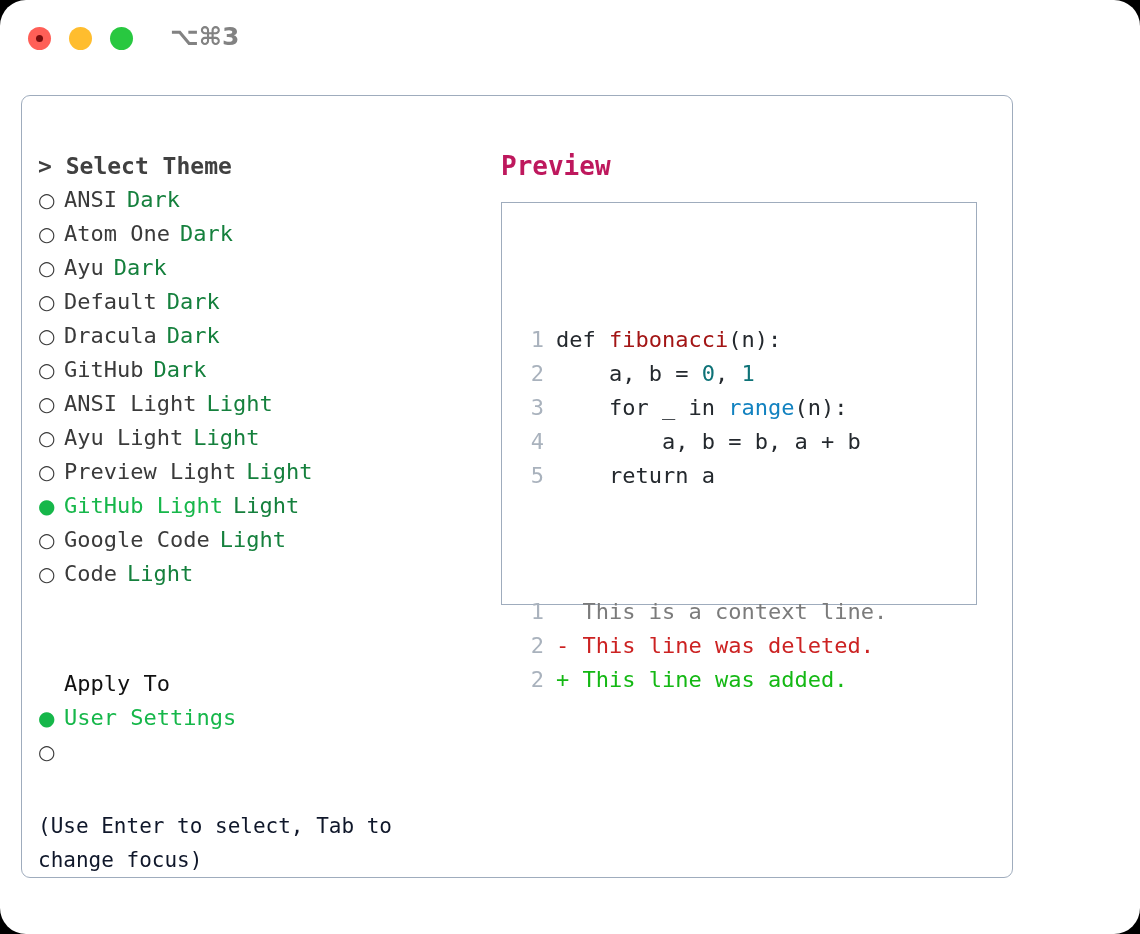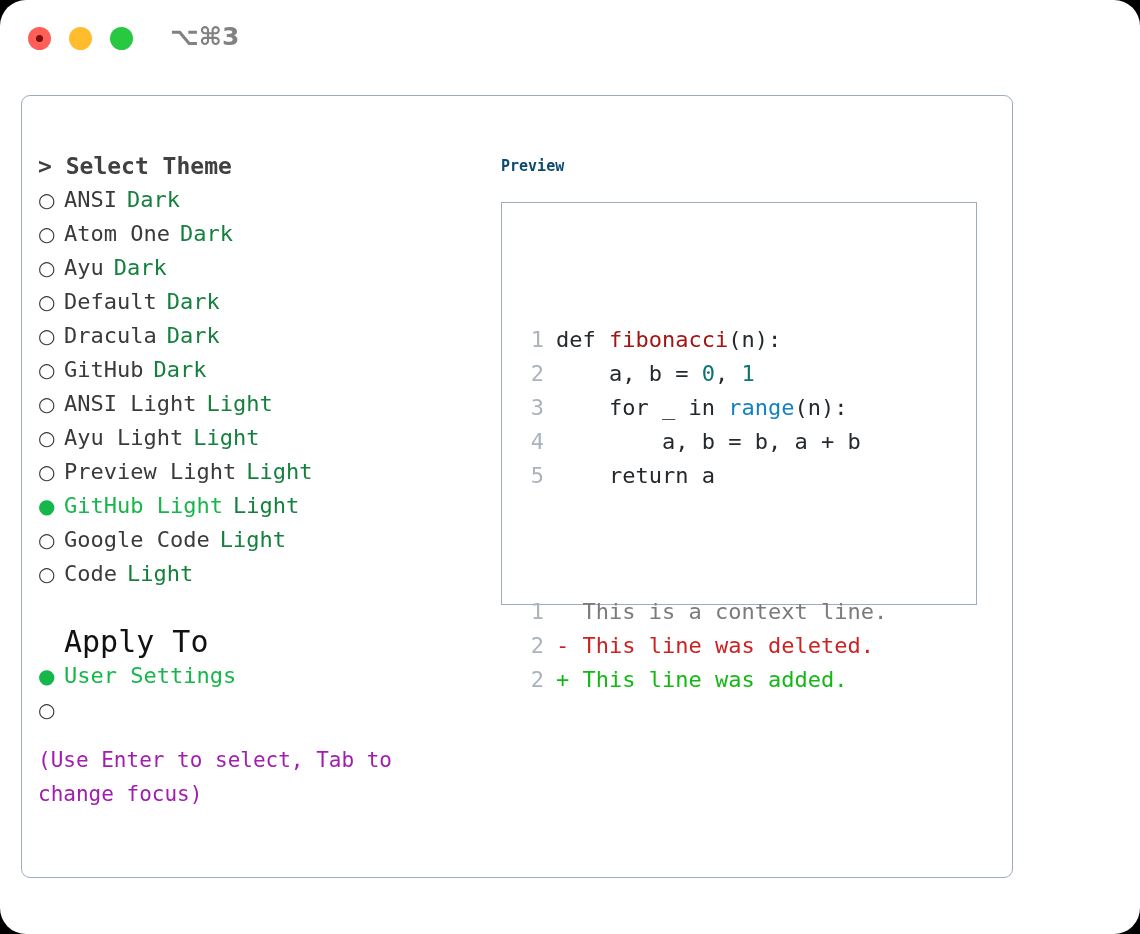--- a/index.html
+++ b/index.html
@@ -120,47 +120,48 @@
   .opt-label { color: #3a3a3a; }
   .opt-row.selected .opt-label { color: #16b74a; }
   .opt-tag {
     color: #15803d;
     padding-left: 10px;
   }
 
   .spacer { height: 34px; }
 
   .group-title {
-    font-size: 30px;
+    font-size: 22px;
     color: #111111;
     line-height: 34px;
     padding-left: 26px;
     white-space: pre;
+    margin-top: 42px;
   }
 
   .hint {
-    margin-top: 16px;
+    margin-top: 40px;
     font-size: 21px;
     line-height: 34px;
-    color: #a21caf;
+    color: #0f172a;
     width: 410px;
     white-space: normal;
   }
 
   
   .right-col {
     position: absolute;
     left: 479px;
     top: 53px;
     width: 490px;
   }
   .preview-title {
-    font-size: 15px;
+    font-size: 26px;
     font-weight: bold;
-    color: #0c4a6e;
+    color: #be185d;
     line-height: 34px;
   }
   .preview-box {
     margin-top: 19px;
     width: 476px;
     height: 403px;
     box-sizing: border-box;
     border: 1.6px solid #9facbd;
     background: #ffffff;
     position: relative;

